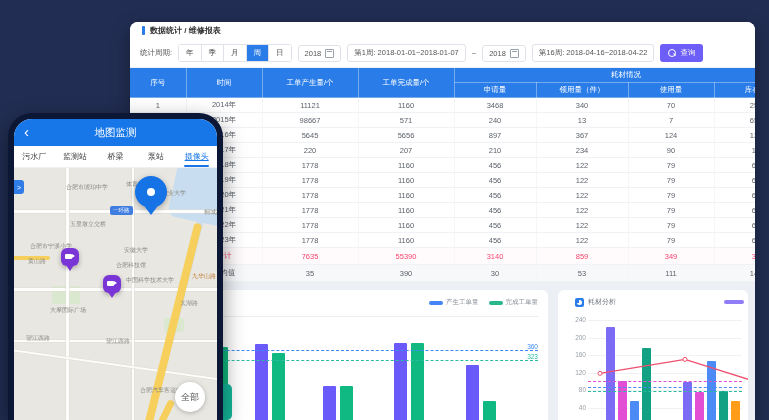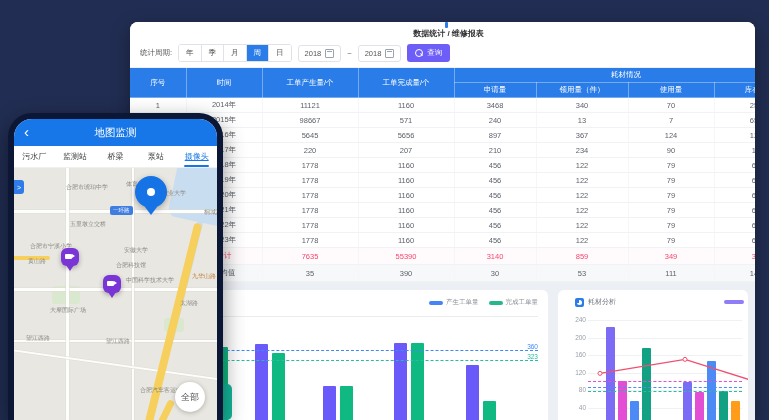--- a/index.html
+++ b/index.html
@@ -3,21 +3,21 @@
 <meta charset="utf-8">
 <style>
   html,body{margin:0;padding:0;}
   #app{position:relative;width:769px;height:420px;background:#212d52;overflow:hidden;
        font-family:"Liberation Sans","DejaVu Sans",sans-serif;}
 
   
   .dashboard{position:absolute;left:130px;top:22px;width:625px;height:398px;
              background:#f3f5f8;border-radius:8px 8px 0 0;overflow:hidden;z-index:1;
              box-shadow:0 6px 18px rgba(0,0,0,.35);}
-  .crumb-bar{height:17px;background:#fff;display:flex;align-items:center;padding-left:12px;flex-direction:column;}
+  .crumb-bar{height:17px;background:#fff;display:flex;align-items:center;padding-left:12px;}
   .crumb-accent{width:3px;height:9px;background:#2a7de8;border-radius:1px;margin-right:5px;}
   .crumb-text{font-size:8px;font-weight:bold;color:#333;}
   .filter-bar{height:28px;background:#fff;display:flex;align-items:center;gap:6px;
               padding:0 10px;font-size:7.5px;color:#555;border-bottom:1px solid #eef0f3;}
   .seg{display:flex;border:1px solid #dfe3e9;border-radius:3px;overflow:hidden;}
   .seg-item{padding:3px 7px;border-right:1px solid #dfe3e9;background:#fff;color:#555;cursor:pointer;}
   .seg-item:last-child{border-right:none;}
   .seg-item.active{background:#2a7de8;color:#fff;}
   .select,.range-box{display:flex;align-items:center;gap:4px;border:1px solid #dfe3e9;
               border-radius:3px;padding:3px 6px;background:#fff;color:#555;white-space:nowrap;}
@@ -125,24 +125,30 @@
           <span class="seg-item">年</span>
           <span class="seg-item">季</span>
           <span class="seg-item">月</span>
           <span class="seg-item active">周</span>
           <span class="seg-item">日</span>
         </div>
       <div class="select">
         <span>2018</span>
         <span class="cal-icon"></span>
       </div>
+      <div class="range-box">
+        <span>第1周: 2018-01-01~2018-01-07</span>
+      </div>
       <span>~</span>
       <div class="select">
         <span>2018</span>
         <span class="cal-icon"></span>
+      </div>
+      <div class="range-box">
+        <span>第16周: 2018-04-16~2018-04-22</span>
       </div>
       <button class="btn btn-query">
         <span class="mag-icon"></span>
         <span>查询</span>
       </button>
     </div>
 
     <div class="table-wrap">
       <table id="report-table">
           <colgroup>

